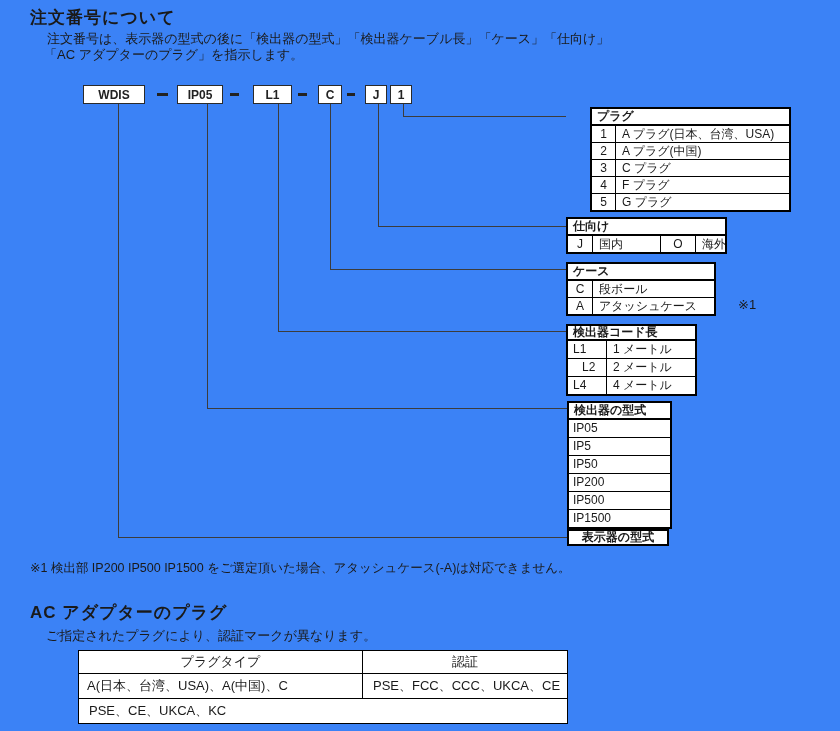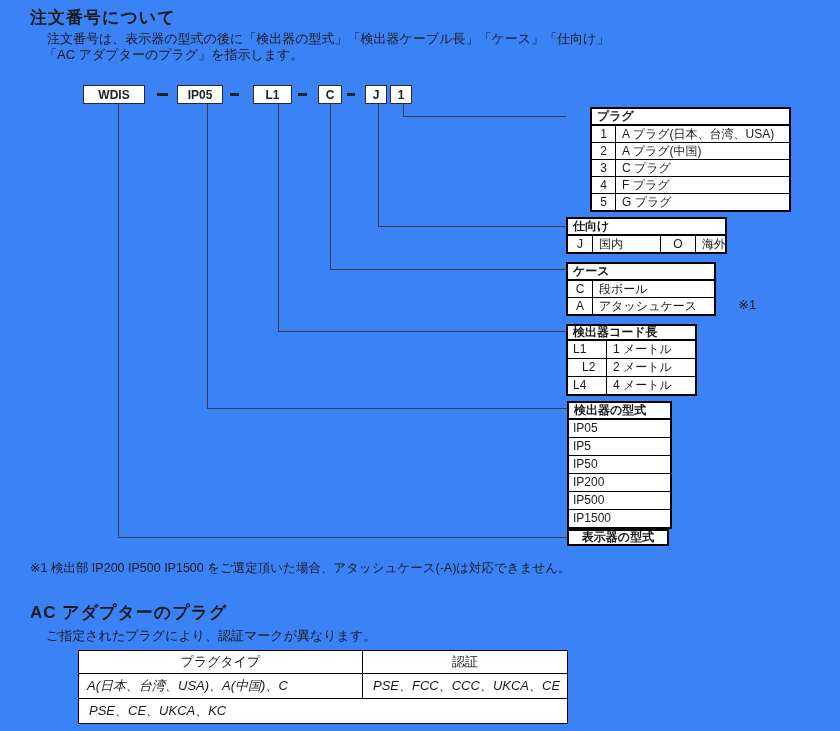--- a/index.html
+++ b/index.html
@@ -32,21 +32,21 @@
   .title-only{position:absolute;border:2px solid #000;background:#fff;font-size:12px;font-weight:bold;
     text-align:center;height:17px;line-height:13px;box-sizing:border-box;}
   .noteref{position:absolute;font-size:13px;white-space:nowrap;}
   
   .actbl{position:absolute;border:1px solid #000;background:#fff;font-size:13px;box-sizing:border-box;}
   .ac-row{display:flex;border-bottom:1px solid #000;white-space:nowrap;}
   .ac-row:last-child{border-bottom:none;}
   .ac-c1{width:284px;border-right:1px solid #000;box-sizing:border-box;}
   .ac-c2{flex:1;box-sizing:border-box;}
   .ac-head{height:22px;line-height:22px;text-align:center;}
-  .ac-body{height:24px;line-height:24px;padding-left:8px;font-style:italic;}
+  .ac-body{height:24px;line-height:24px;padding-left:8px;}
 </style>
 </head>
 <body>
 
 <div class="page">
 
   <div class="h1" style="left:30px;top:6px;">注文番号について</div>
   <div class="body-text" style="left:44px;top:47px;">「AC アダプターのプラグ」を指示します。</div>
   <div class="body-text" style="left:47px;top:31px;">注文番号は、表示器の型式の後に「検出器の型式」「検出器ケーブル長」「ケース」「仕向け」</div>
 

